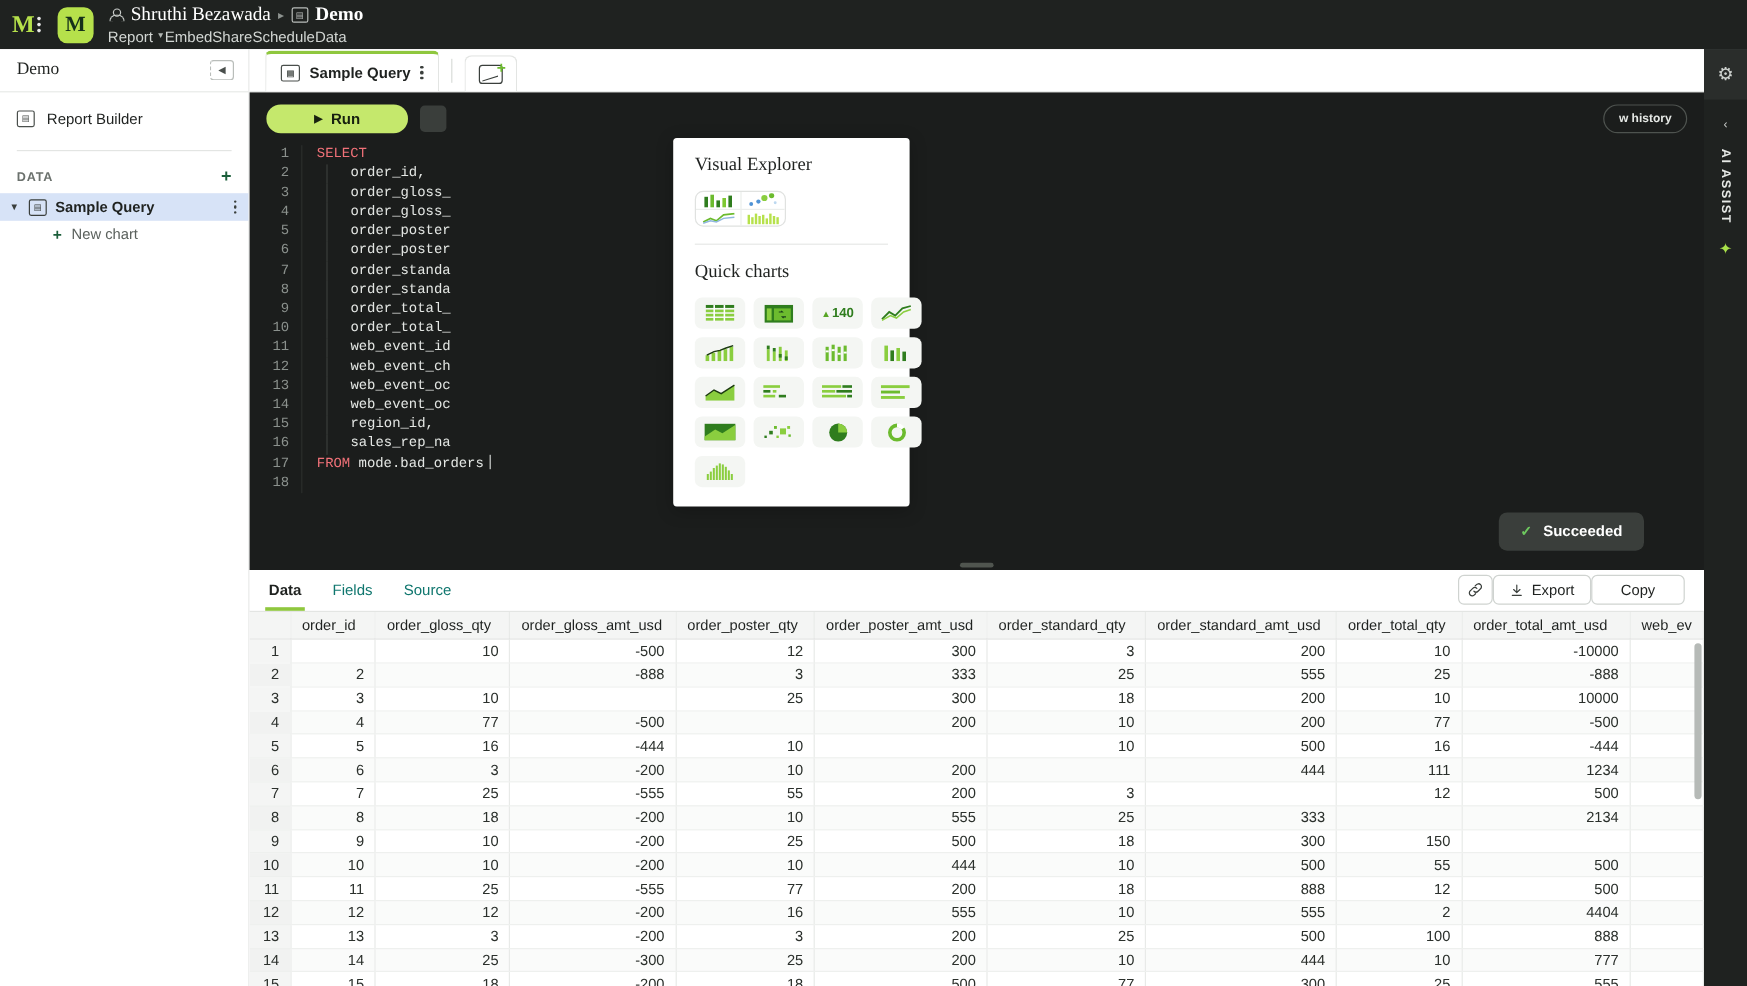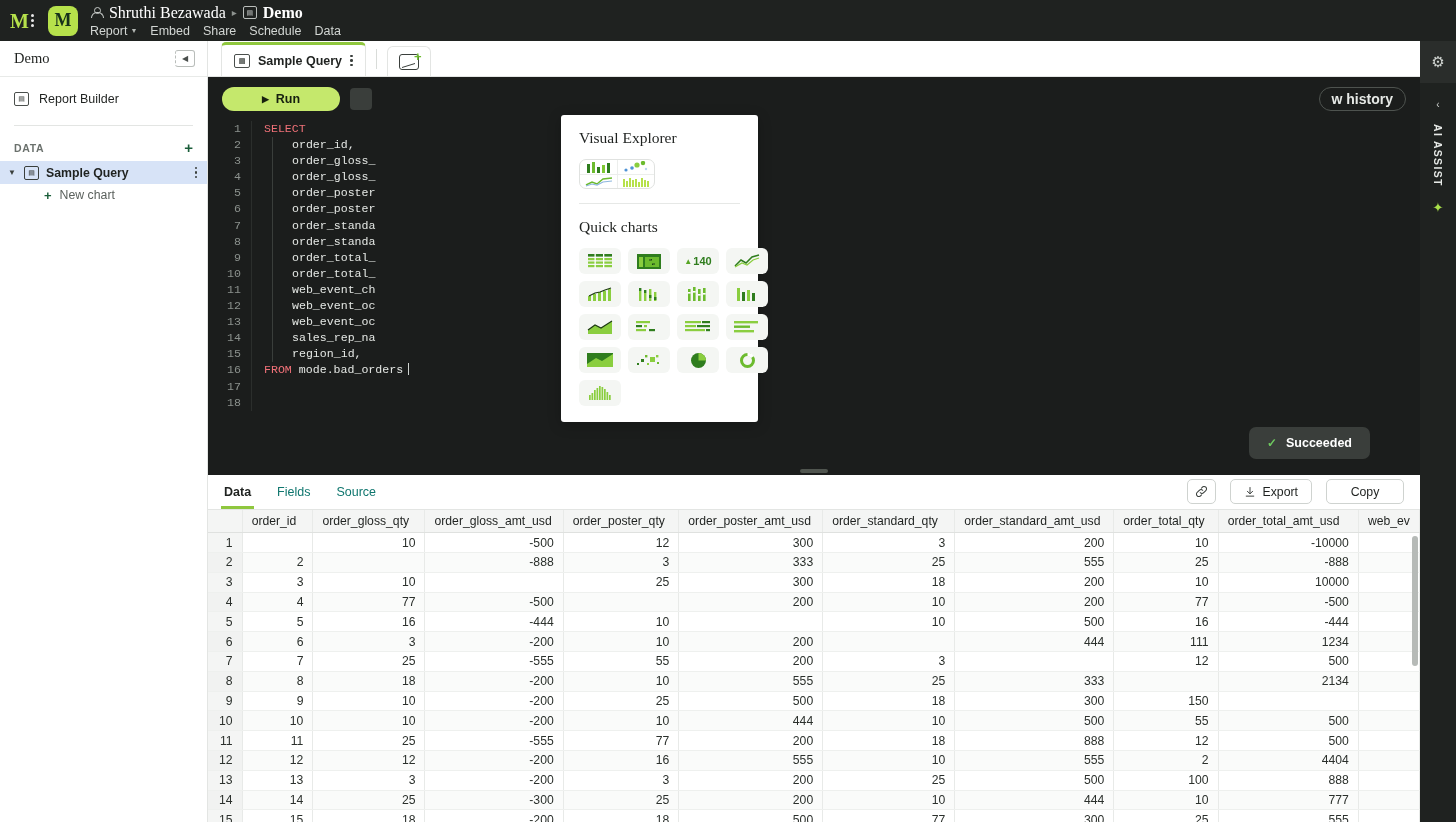--- a/index.html
+++ b/index.html
@@ -43,21 +43,21 @@
   }
   .ic-person { width: 13px; height: 13px; position: relative; }
   .ic-person::before {
     content: ""; position: absolute; top: 1px; left: 4px; width: 5px; height: 5px;
     border: 1px solid #c8ccc9; border-radius: 50%;
   }
   .ic-person::after {
     content: ""; position: absolute; bottom: 1px; left: 1px; width: 11px; height: 5px;
     border: 1px solid #c8ccc9; border-bottom: none; border-radius: 6px 6px 0 0;
   }
-  .topmenu { display: flex; gap: 13px; align-items: center; margin-top: 1px; }
+  .topmenu { display: flex; gap: 0; align-items: center; margin-top: 1px; }
   .topmenu a {
     font-size: 12.5px; color: #d2d6d3; text-decoration: none; display: flex; align-items: center; gap: 3px;
   }
   .caret-d { font-size: 7px; color: #b2b7b3; }
 
   
   .body-row { flex: 1; display: flex; min-height: 0; }
 
   
   .sidebar {
@@ -150,21 +150,21 @@
     background: #c5e86c; color: #17200f; border-radius: 14px; height: 24px;
     display: flex; align-items: center; justify-content: center; gap: 7px;
     width: 118px; font-size: 12.5px; font-weight: bold;
   }
   .run-btn .tri { font-size: 9px; }
   .tool-sq {
     width: 22px; height: 22px; border-radius: 4px; background: #3a3e3b;
   }
   .ghost-btn {
     height: 24px; border: 1px solid #4e534f; border-radius: 13px; color: #e6e9e6;
-    font-size: 14px; font-weight: bold; display: flex; align-items: center; padding: 0 12px;
+    font-size: 10px; font-weight: bold; display: flex; align-items: center; padding: 0 12px;
   }
   .code-area { display: flex; font-family: "Liberation Mono", monospace; font-size: 11.6px; }
   .gutter {
     width: 44px; text-align: right; padding-right: 10px; color: #8b918d; flex: none;
     border-right: 1px solid #2b2e2c;
   }
   .gutter div, .codelines div { height: 16.1px; line-height: 16.1px; }
   .codelines { padding-left: 12px; color: #e4e7e4; flex: 1; position: relative; }
   .kw { color: #f07178; }
   .indent { padding-left: 28px; position: relative; }
@@ -196,21 +196,21 @@
   }
   .res-tabs { display: flex; gap: 26px; height: 100%; align-items: center; }
   .res-tab {
     font-size: 12.5px; color: #0f766e; height: 100%; display: flex; align-items: center;
     position: relative;
   }
   .res-tab.active { color: #1f2220; font-weight: bold; }
   .res-tab.active::after {
     content: ""; position: absolute; left: -3px; right: -3px; bottom: 0; height: 3px; background: #8fc73e;
   }
-  .res-actions { display: flex; gap: 14px; align-items: center; }
+  .res-actions { display: flex; gap: 0; align-items: center; }
   .rbtn {
     height: 25px; border: 1px solid #cfd3d0; border-radius: 5px; display: flex;
     align-items: center; justify-content: center; gap: 6px; font-size: 12.3px; color: #1f2220;
     padding: 0 13px; background: #fff;
   }
   .rbtn.sq { width: 29px; padding: 0; }
 
   .tablewrap { flex: 1; overflow: hidden; position: relative; }
   table.grid { border-collapse: collapse; table-layout: fixed; font-size: 12.2px; }
   table.grid th, table.grid td {
@@ -407,25 +407,26 @@
             <div><span class="kw">SELECT</span></div>
             <div class="indent"><span>order_id,</span></div>
             <div class="indent"><span>order_gloss_</span></div>
             <div class="indent"><span>order_gloss_</span></div>
             <div class="indent"><span>order_poster</span></div>
             <div class="indent"><span>order_poster</span></div>
             <div class="indent"><span>order_standa</span></div>
             <div class="indent"><span>order_standa</span></div>
             <div class="indent"><span>order_total_</span></div>
             <div class="indent"><span>order_total_</span></div>
+            <div class="indent"><span>web_event_id</span></div>
             <div class="indent"><span>web_event_ch</span></div>
             <div class="indent"><span>web_event_oc</span></div>
             <div class="indent"><span>web_event_oc</span></div>
+            <div class="indent"><span>region_id,</span></div>
             <div class="indent"><span>sales_rep_na</span></div>
-            <div class="indent"><span>region_id,</span></div>
             <div><span class="kw">FROM</span><span> mode.bad_orders</span><span class="caret-bar"></span></div>
           </div>
         </div>
         <div class="status-row">
           <div class="succeeded">
             <span class="chk">✓</span>
             <span>Succeeded</span>
           </div>
         </div>
         <div class="grabber"></div>

